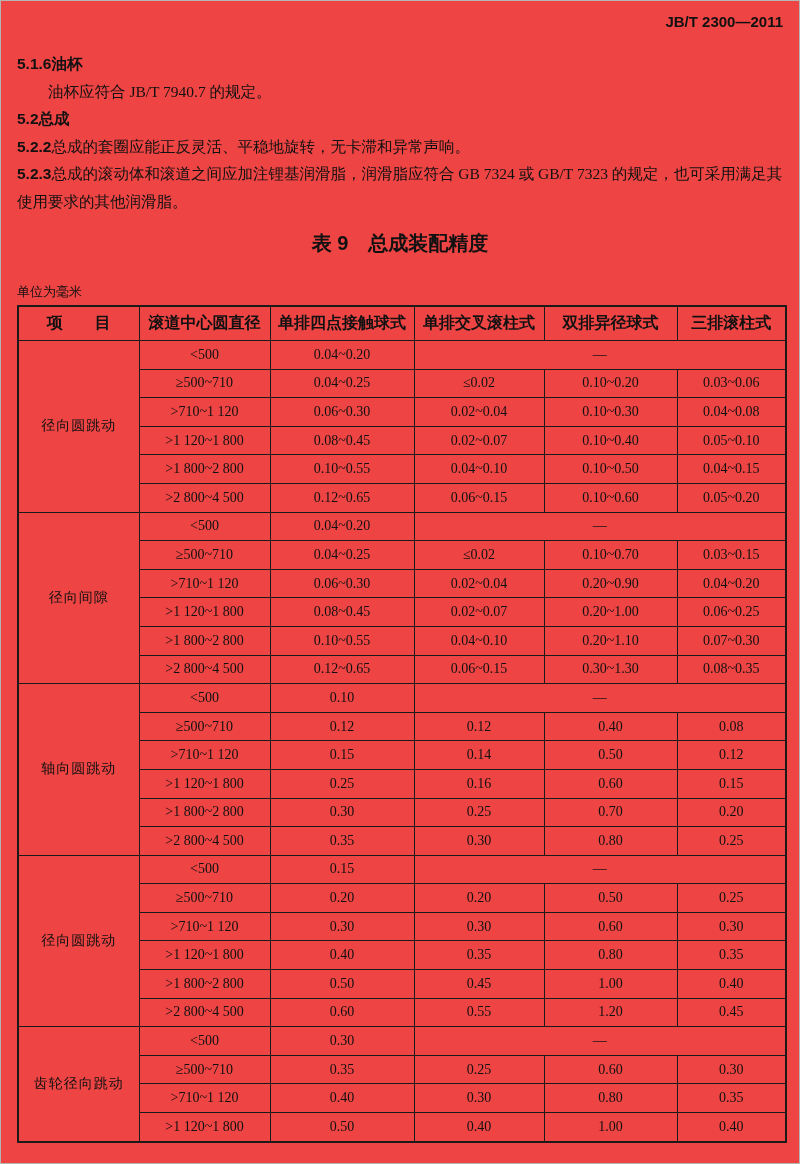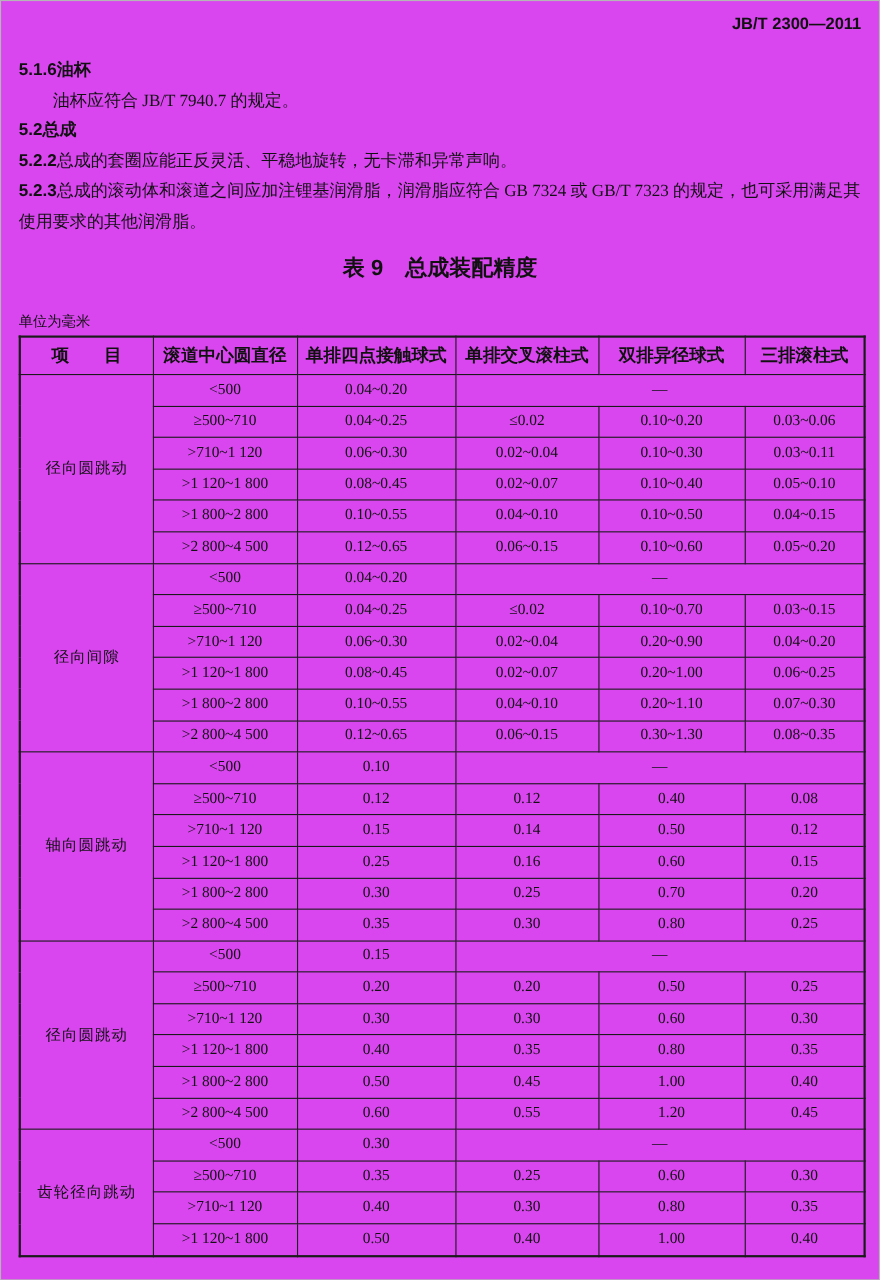--- a/index.html
+++ b/index.html
@@ -1,18 +1,18 @@
 <!DOCTYPE html>
 <html><head>
 <meta charset="utf-8">
 <style>
   html,body{margin:0;padding:0;background:#fff;}
   .page{
     width:800px;height:1164px;box-sizing:border-box;
-    border:1px solid #b5b5b5;background:#d946ef;
+    border:1px solid #b5b5b5;background:#ef4444;
     padding:6px 16px 0 16px;color:#111;
     font-family:"Liberation Serif","DejaVu Serif",serif;
     overflow:hidden;
   }
   .doc-header{
     text-align:right;
     font-family:"Liberation Sans","DejaVu Sans",sans-serif;
     font-weight:bold;font-size:15px;
     padding:6px 0 20px 0;
   }
@@ -102,21 +102,21 @@
           <td>0.04~0.25</td>
           <td>≤0.02</td>
           <td>0.10~0.20</td>
           <td>0.03~0.06</td>
         </tr>
         <tr>
           <td>&gt;710~1 120</td>
           <td>0.06~0.30</td>
           <td>0.02~0.04</td>
           <td>0.10~0.30</td>
-          <td>0.03~0.11</td>
+          <td>0.04~0.08</td>
         </tr>
         <tr>
           <td>&gt;1 120~1 800</td>
           <td>0.08~0.45</td>
           <td>0.02~0.07</td>
           <td>0.10~0.40</td>
           <td>0.05~0.10</td>
         </tr>
         <tr>
           <td>&gt;1 800~2 800</td>

